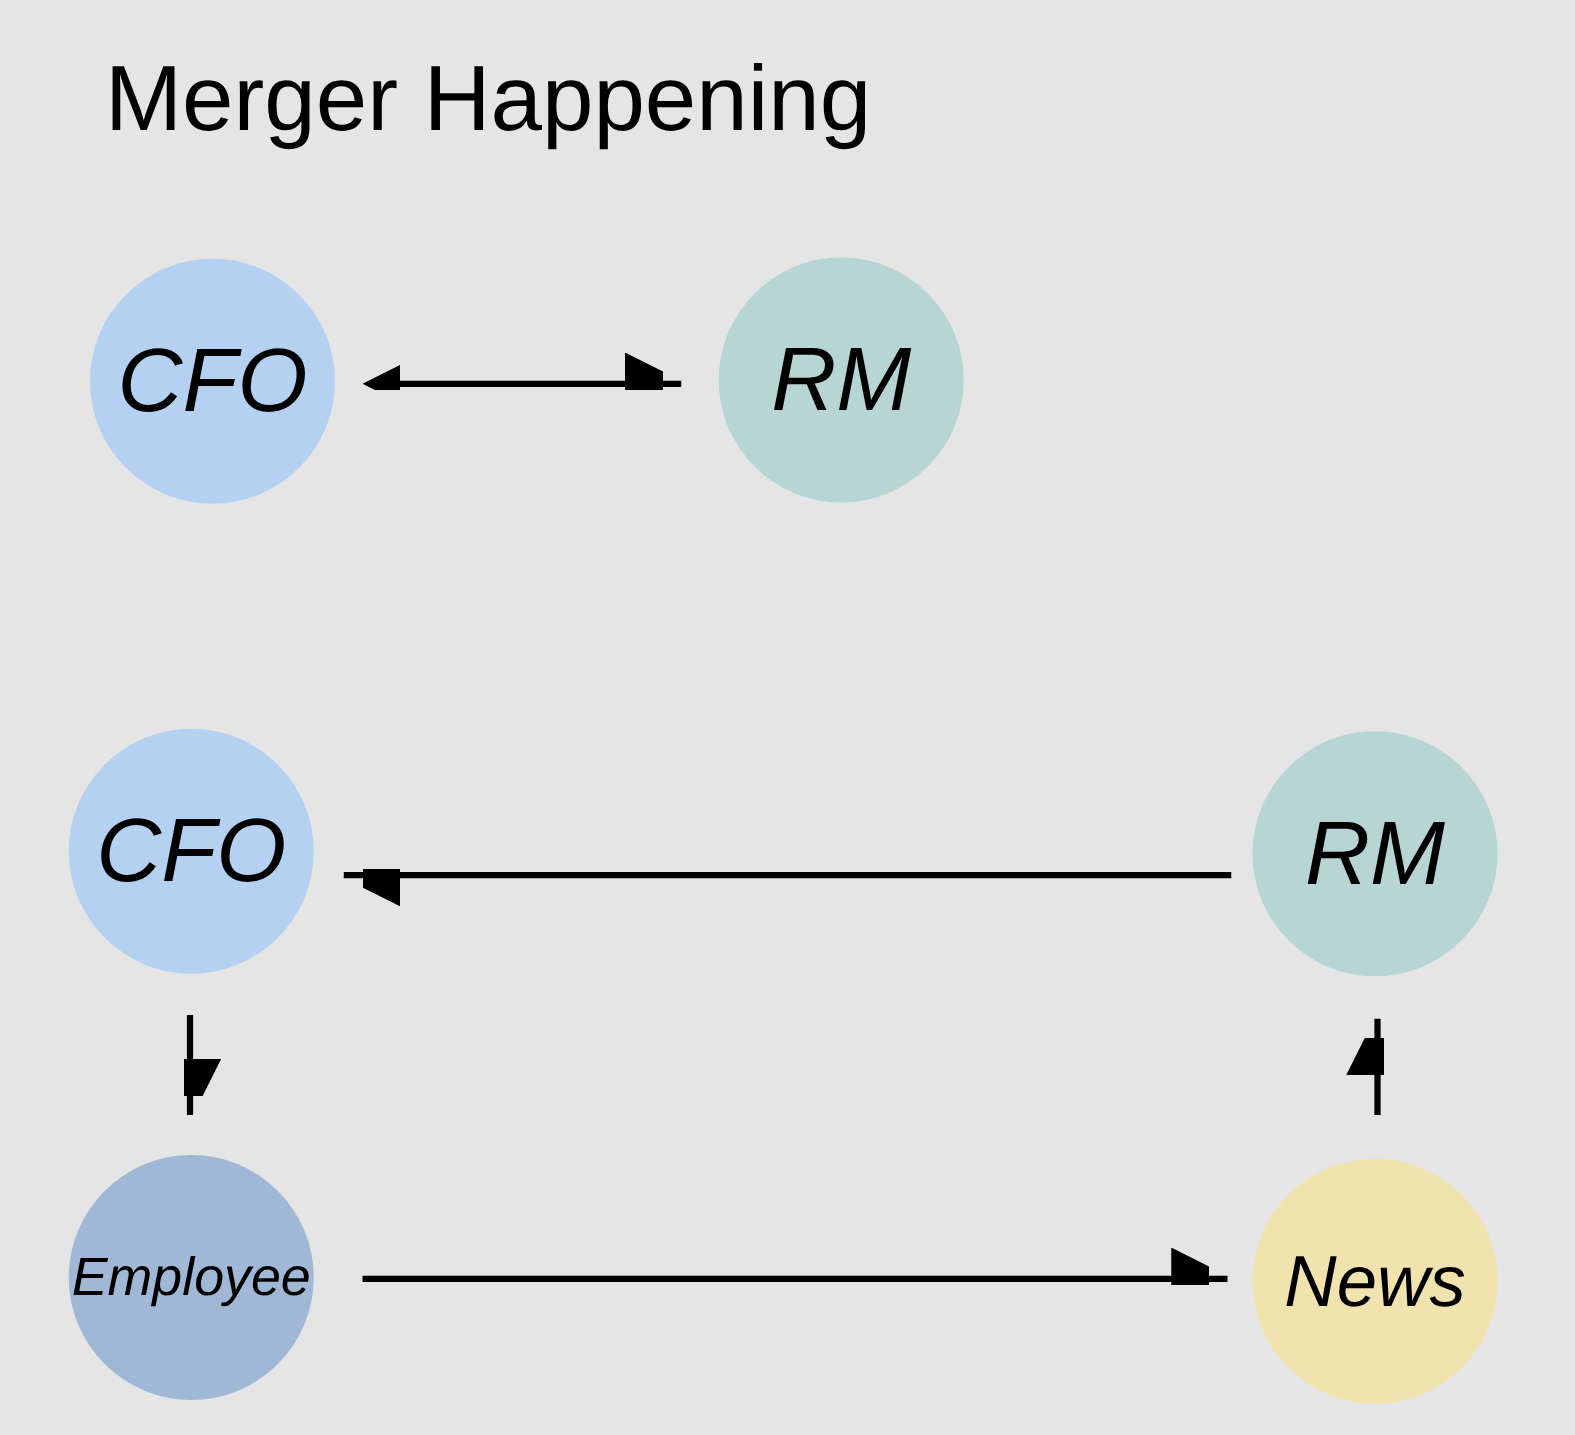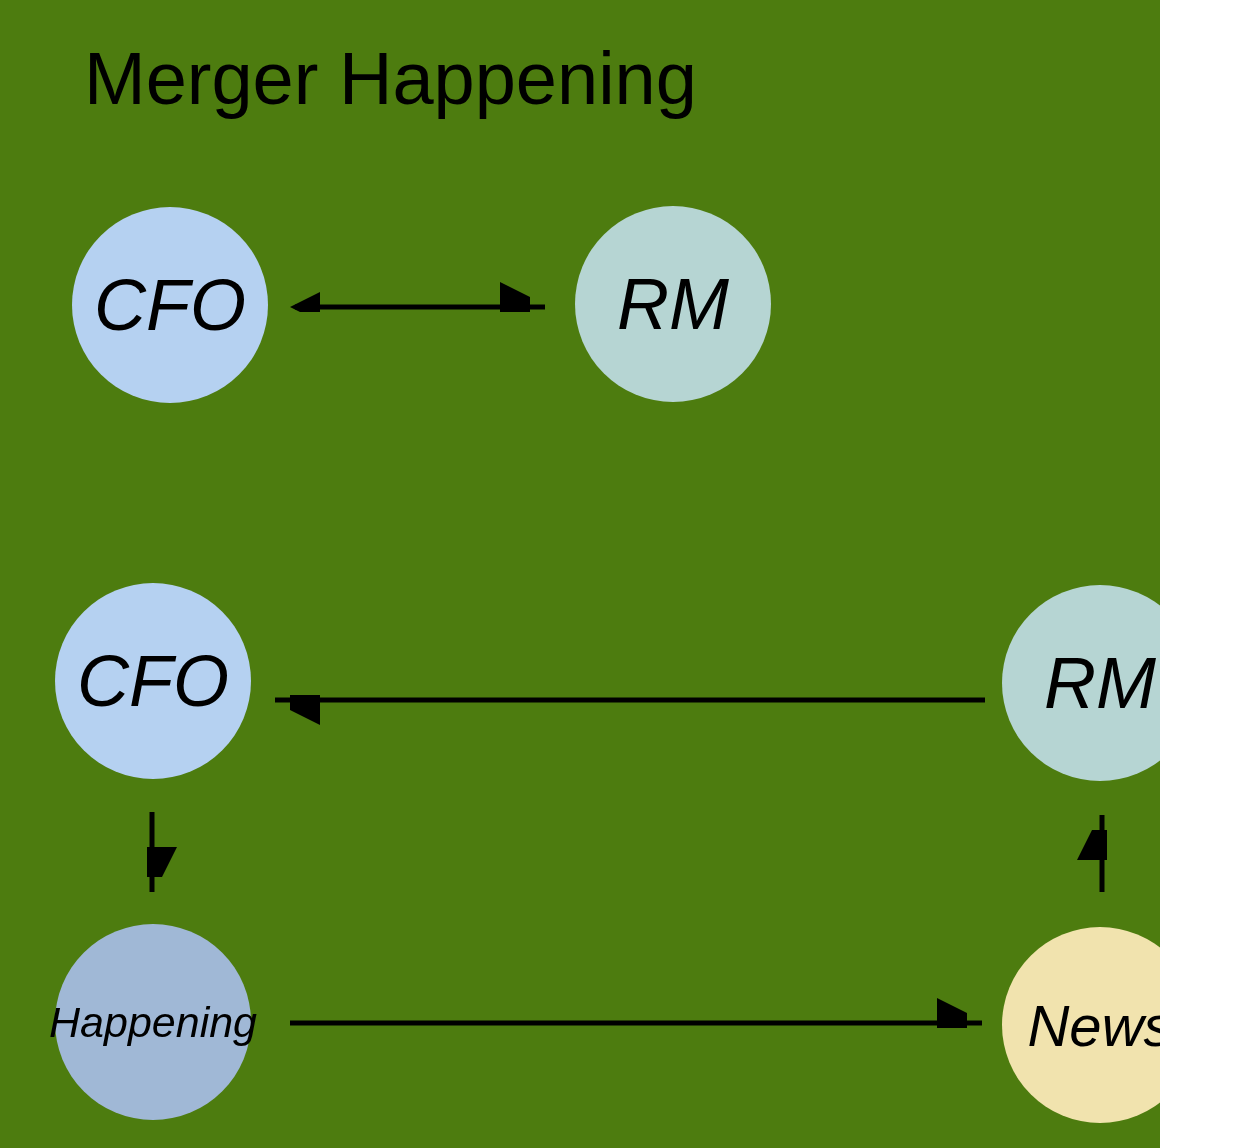--- a/index.html
+++ b/index.html
@@ -2,23 +2,23 @@
 <html><head>
 <meta charset="utf-8">
 <style>
   html, body {
     margin: 0;
     padding: 0;
     background: #ffffff;
   }
   .stage {
     position: relative;
-    width: 1160px;
+    width: 1260px;
     height: 1148px;
-    background: #4d7c0f;
+    background: #e5e5e5;
     font-family: "Liberation Sans", sans-serif;
     overflow: hidden;
   }
   .title {
     position: absolute;
     left: 84px;
     top: 42px;
     font-size: 74px;
     line-height: 1.0;
     color: #000000;
@@ -72,21 +72,21 @@
 
   <div class="node" style="left: 55px; top: 583px; background-color: rgb(181, 209, 241);">
     <span class="node-label f-xl">CFO</span>
   </div>
 
   <div class="node" style="left: 1002px; top: 585px; background-color: rgb(182, 213, 211);">
     <span class="node-label f-xl">RM</span>
   </div>
 
   <div class="node" style="left: 55px; top: 924px; background-color: rgb(160, 184, 214);">
-    <span class="node-label f-md">Happening</span>
+    <span class="node-label f-md">Employee</span>
   </div>
 
   <div class="node" style="left: 1002px; top: 927px; background-color: rgb(241, 227, 174);">
     <span class="node-label f-lg">News</span>
   </div>
 
   <svg class="arrows" viewBox="0 0 1260 1148">
     <defs>
       <marker id="head-end" markerWidth="6" markerHeight="6" refX="9" refY="5" orient="auto">
         <path d="M0,0 L10,5 L0,10 Z" style="fill: rgb(0, 0, 0);"></path>

